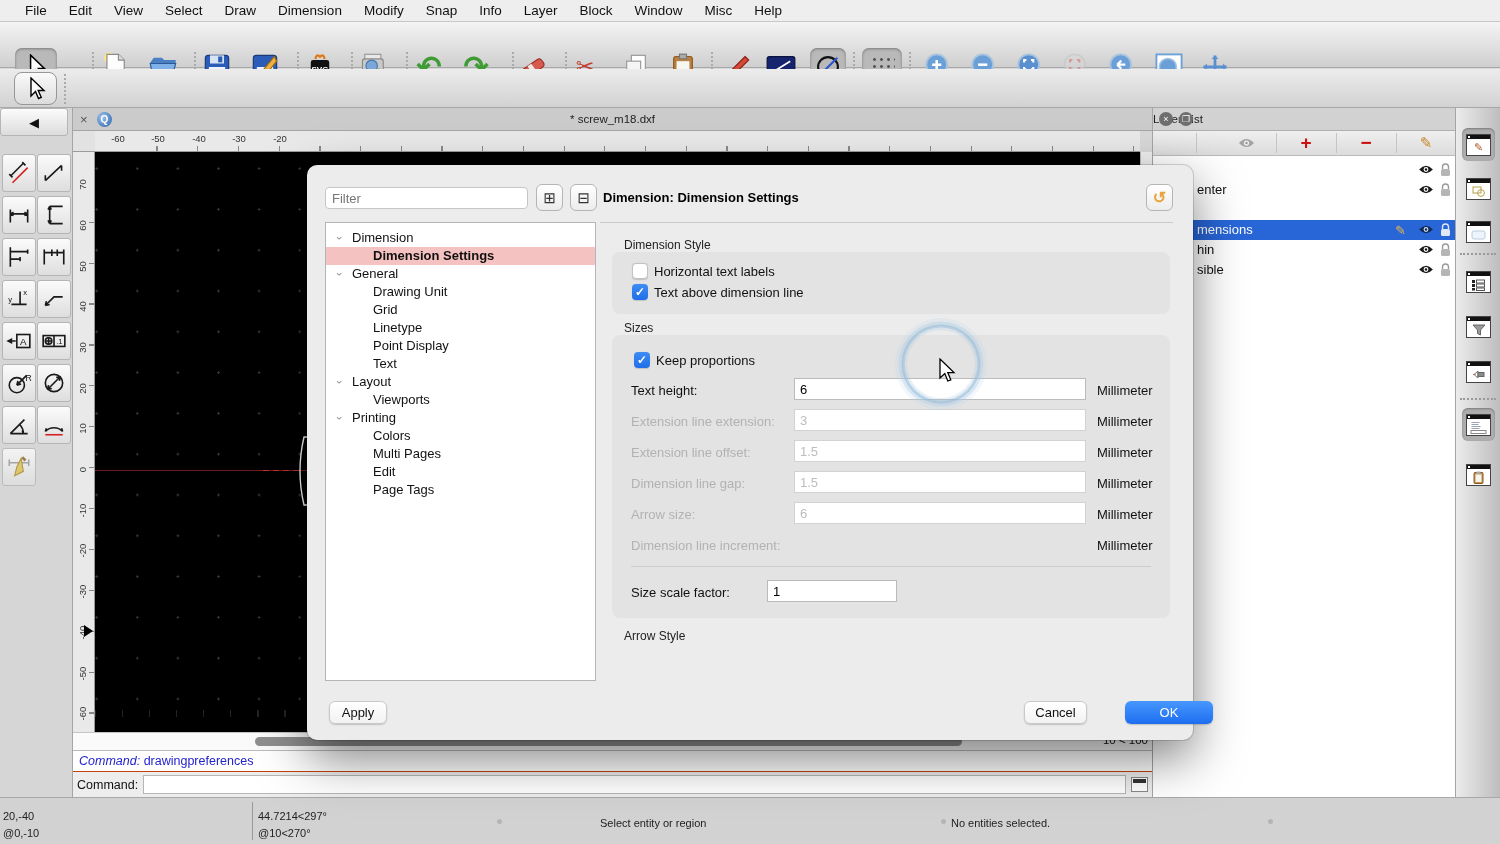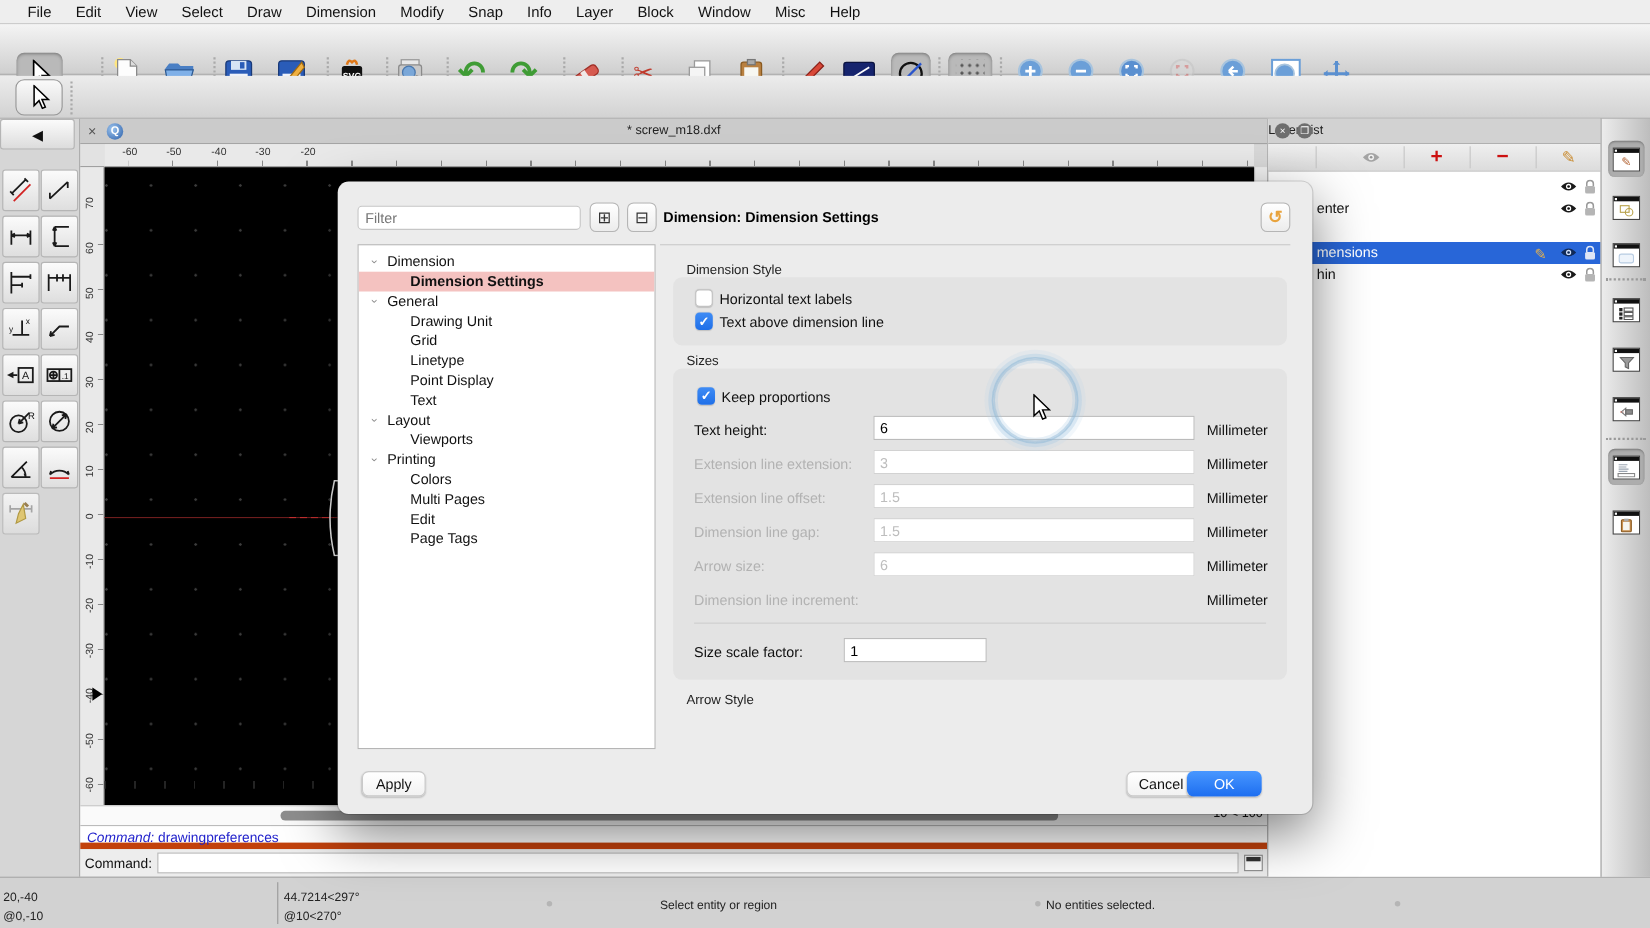--- a/index.html
+++ b/index.html
@@ -41,21 +41,21 @@
   .vrnum{position:absolute;left:2px;font-size:9.5px;color:#333;transform:rotate(-90deg) translateX(50%);transform-origin:center;width:14px;text-align:center;}
   #canvas{left:95px;top:152px;width:1045px;height:580px;background:#000;background-image:radial-gradient(circle,#3c3c3c 0.9px,transparent 1.4px);background-size:40.6px 40.8px;background-position:22px 37px;}
   #vscroll{left:1140px;top:152px;width:12px;height:580px;background:#f0f0f0;border-left:1px solid #bbb;}
   .dl{position:absolute;}
   #ruler-marker{left:84px;top:625px;width:0;height:0;border-top:6px solid transparent;border-bottom:6px solid transparent;border-left:9px solid #000;}
 
   
   #hscroll-row{left:73px;top:732px;width:1079px;height:18px;background:#fafafa;border-top:1px solid #c5c5c5;}
   #hscroll-thumb{position:absolute;left:182px;top:4px;width:707px;height:9px;background:#8e8e8e;border-radius:5px;}
   #zoom-indicator{position:absolute;right:4px;top:1px;font-size:11.5px;color:#111;}
-  #cmd-history{left:73px;top:750px;width:1079px;height:22px;background:#fff;border-top:1px solid #bbb;border-bottom:6px solid #c2410c;font-size:12.5px;line-height:21px;color:#2323cc;padding-left:6px;}
+  #cmd-history{left:73px;top:750px;width:1079px;height:22px;background:#fff;border-top:1px solid #bbb;border-bottom:1px solid #c2410c;font-size:12.5px;line-height:21px;color:#2323cc;padding-left:6px;}
   #cmd-history i{font-style:italic;}
   #cmd-row{left:73px;top:772px;width:1079px;height:25px;background:#ededed;display:flex;align-items:center;padding:0 4px;gap:5px;}
   #cmd-label{font-size:12.5px;color:#111;}
   #cmd-input{flex:1;height:19px;border:1px solid #b5b5b5;background:#fff;font-size:12px;padding:0 4px;}
   #cmd-toggle{width:17px;height:15px;border:1px solid #888;background:#fff;position:relative;}
   #cmd-toggle::before{content:"";position:absolute;left:1px;top:1px;right:1px;height:4px;background:#333;}
 
   
   #statusbar{left:0;top:797px;width:1500px;height:47px;background:#d2d2d2;border-top:1px solid #a8a8a8;font-size:11px;color:#222;}
   .sb{position:absolute;white-space:nowrap;}
@@ -569,20 +569,36 @@
             <circle cx="8.5" cy="6" r="1.3" fill="#111"></circle>
           </svg>
         </span>
       <span class="lr-lock">
           <svg class="lock-svg" width="11" height="14" viewBox="0 0 11 14">
             <path d="M2.5 6 V4 a3 3 0 0 1 6 0 v2" stroke="#999" fill="none" stroke-width="1.4"></path>
             <rect x="1" y="6" width="9" height="7" rx="1.5" fill="#b5b5b5"></rect>
           </svg>
         </span>
     </div>
+    <div class="layer-row" style="top:152px;">
+      <span class="lr-name">sible</span>
+      <span class="lr-eye">
+          <svg class="eye-svg" width="16" height="11" viewBox="0 0 17 12">
+            <path d="M1 6 Q8.5 -2 16 6 Q8.5 14 1 6 Z" fill="#1a1a1a"></path>
+            <circle cx="8.5" cy="6" r="2.6" fill="#fff"></circle>
+            <circle cx="8.5" cy="6" r="1.3" fill="#111"></circle>
+          </svg>
+        </span>
+      <span class="lr-lock">
+          <svg class="lock-svg" width="11" height="14" viewBox="0 0 11 14">
+            <path d="M2.5 6 V4 a3 3 0 0 1 6 0 v2" stroke="#999" fill="none" stroke-width="1.4"></path>
+            <rect x="1" y="6" width="9" height="7" rx="1.5" fill="#b5b5b5"></rect>
+          </svg>
+        </span>
+    </div>
   </div>
 
   <div id="dock" class="abs">
     <div class="dock-btn sel" style="top:20px;">
       <div class="winicon">
           <div class="wi-glyph" style="color:#b06030;">✎</div>
         </div>
     </div>
     <div class="dock-btn" style="top:64px;">
       <div class="winicon">
@@ -763,21 +779,21 @@
 
         <span class="frow-label" style="top:250px;">Size scale factor:</span>
         <input class="frow-input" style="top: 245px; left: 155px; width: 130px;" value="1">
       </div>
 
       <span class="sec-label" style="top:406px;">Arrow Style</span>
     </div>
 
     <div class="dlg-btn" style="left:22px;top:536px;width:58px;">Apply</div>
     <div class="dlg-btn" style="left:717px;top:536px;width:63px;">Cancel</div>
-    <div class="dlg-btn primary" style="left:772px;top:536px;width:68px;">OK</div>
+    <div class="dlg-btn primary" style="left:818px;top:536px;width:88px;">OK</div>
   </div>
 
   <div id="halo" class="abs"></div>
   <svg id="cursor" class="abs" width="20" height="26" viewBox="0 0 20 26">
     <path d="M4 1 L4 20 L8.8 15.6 L11.8 23 L14.8 21.8 L11.8 14.6 L18 14.6 Z" fill="#fff" stroke="#000" stroke-width="1.3"></path>
   </svg>
 
 </div>
 
 </body></html>

